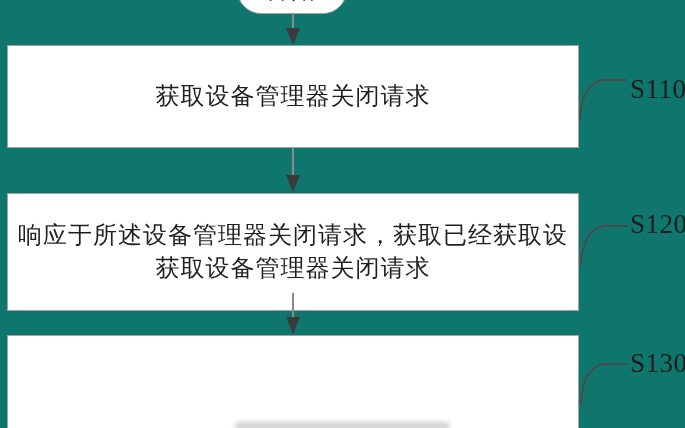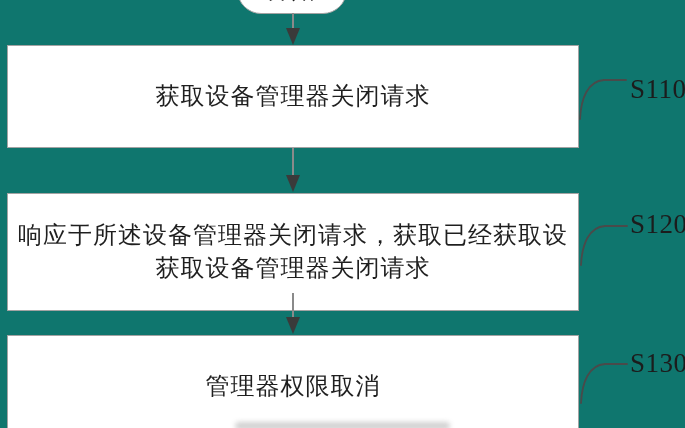--- a/index.html
+++ b/index.html
@@ -125,21 +125,20 @@
 
   <div id="box-2" class="node step-box">
     <div class="step-line">响应于所述设备管理器关闭请求，获取已经获取设</div>
     <div class="step-line">获取设备管理器关闭请求</div>
   </div>
 
   <div id="stem-3" class="arrow-stem"></div>
   <div id="head-3" class="arrow-head"></div>
 
   <div id="box-3" class="node step-box">
-    <div class="step-line">管理器权限取消</div>
   </div>
 
   <svg id="leader-1" class="leader" viewBox="0 0 50 44">
     <path d="M2,43 C3,22 10,5 26,4 L48,4"></path>
   </svg>
   <div id="label-1" class="step-label">S110</div>
 
   <svg id="leader-2" class="leader" viewBox="0 0 50 44">
     <path d="M2,43 C3,22 10,5 26,4 L48,4"></path>
   </svg>

